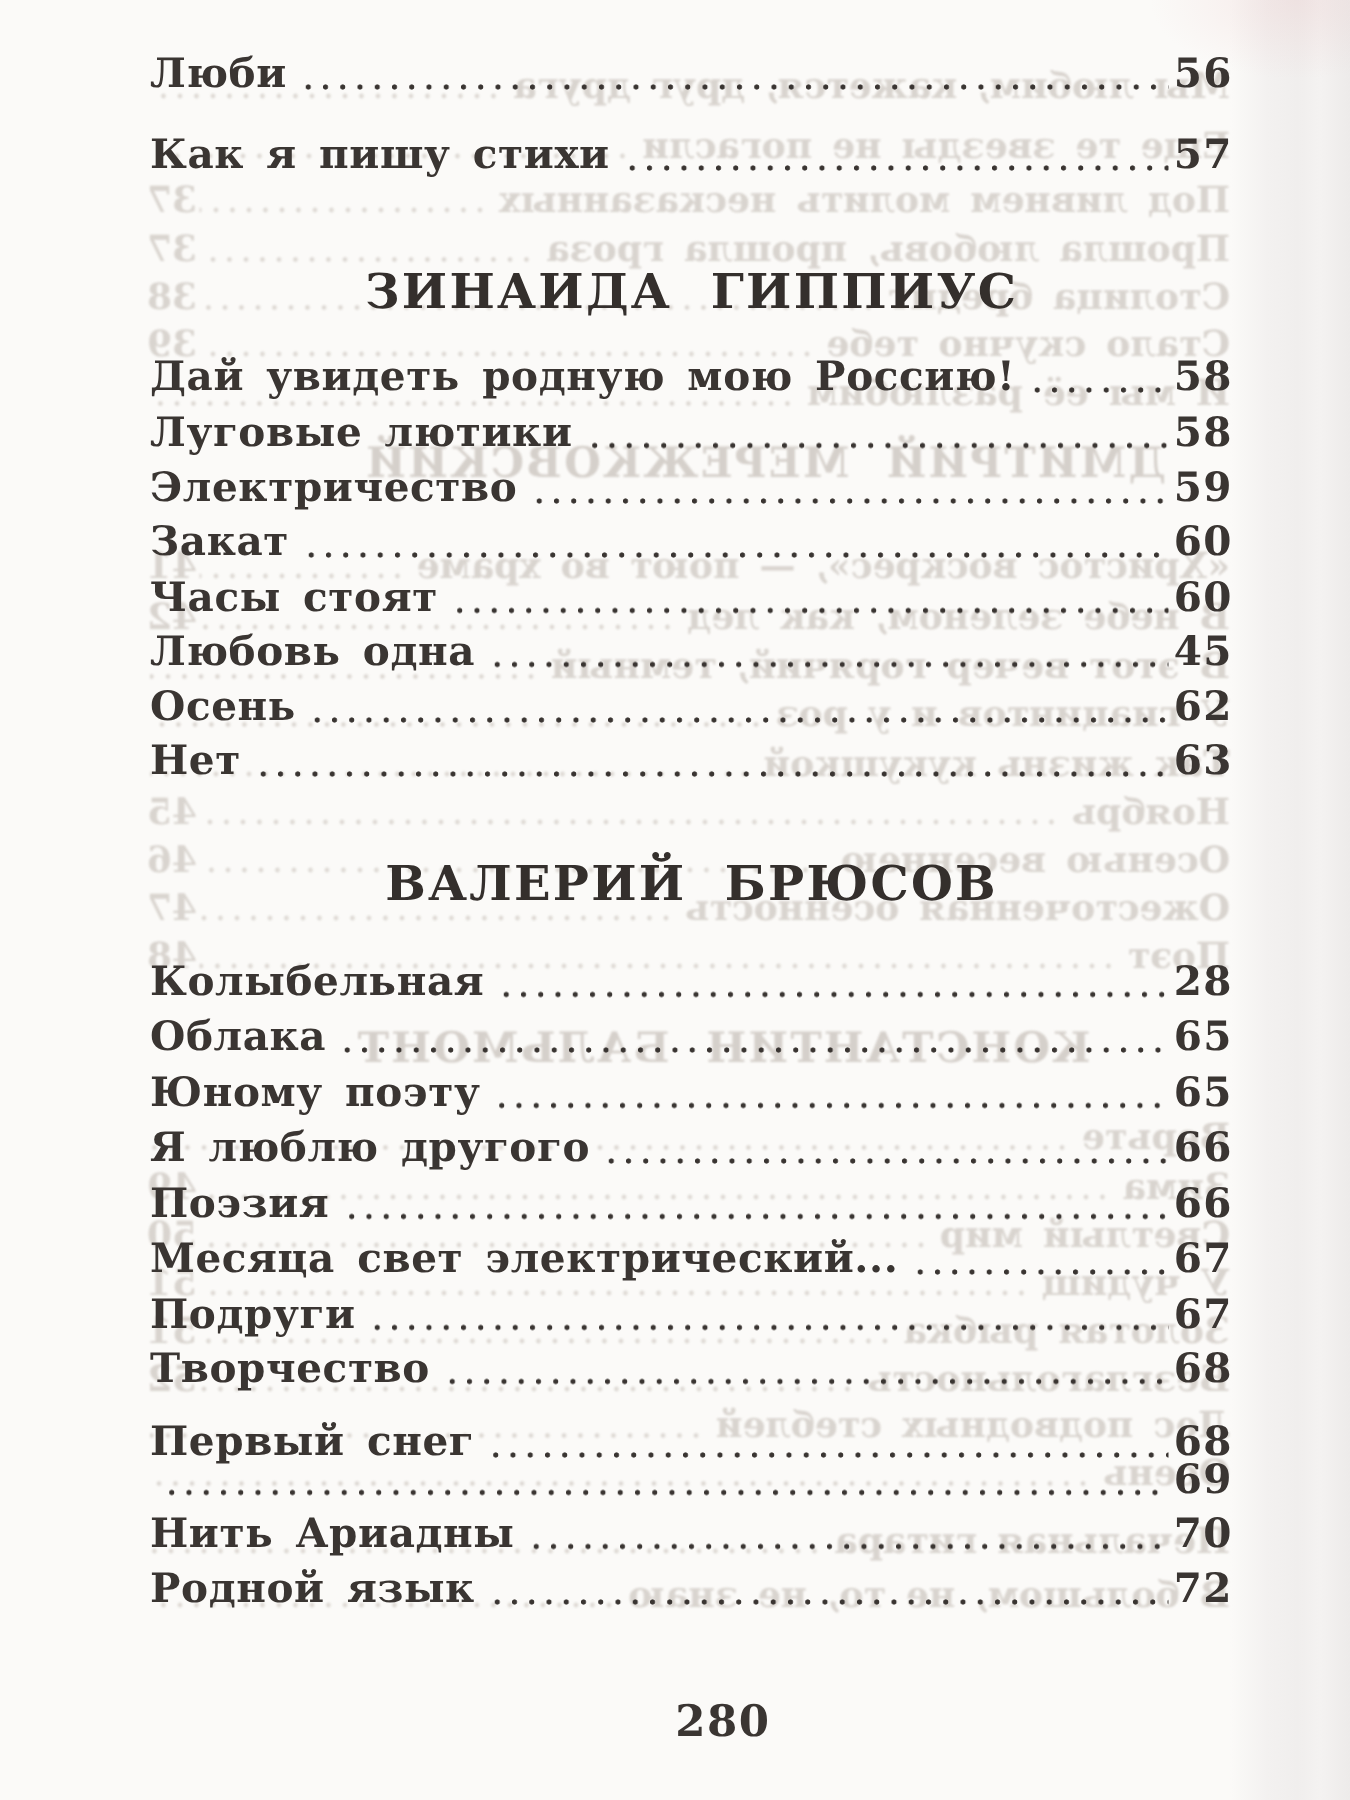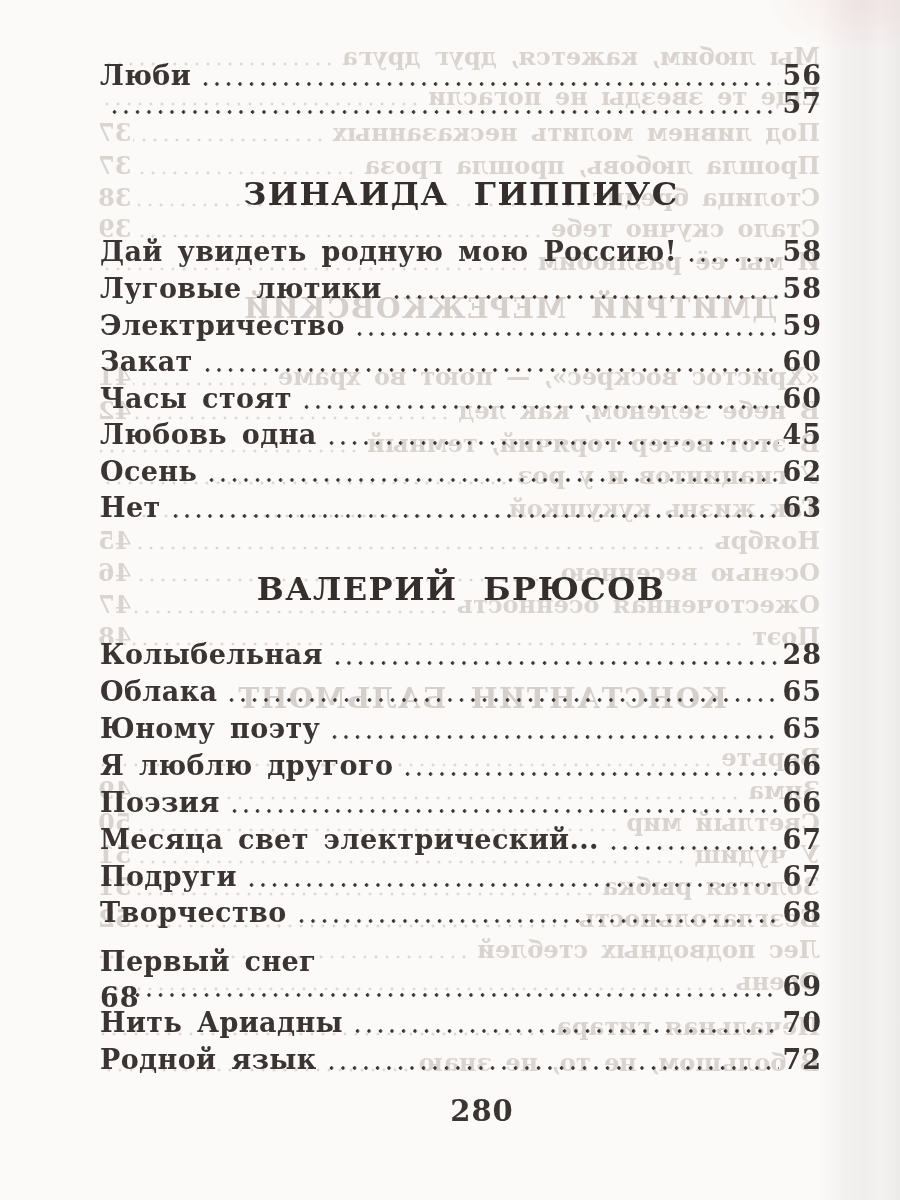--- a/index.html
+++ b/index.html
@@ -48,21 +48,21 @@
   .toc .row .lead{
     flex:1;align-self:stretch;margin:0 3px 0 9px;
     background-image:radial-gradient(circle at 5.5px 26px,#3a3532 1.5px,transparent 1.95px);
     background-size:11.5px 36px;background-repeat:repeat-x;
   }
   .toc .heading{
     position:absolute;left:100px;width:722px;text-align:center;
     font-size:32px;font-weight:bold;letter-spacing:1.5px;word-spacing:13px;color:#342f2c;
   }
   .folio{
-    position:absolute;top:1094px;left:64px;right:0;text-align:center;
+    position:absolute;top:1130px;left:64px;right:0;text-align:center;
     font-size:29px;font-weight:bold;color:#3a3532;letter-spacing:1px;
   }
 </style>
 </head>
 <body>
 
 <div class="page">
   <div class="bleed" id="bleed">
       <div class="heading h0" style="top: 292px;">ДМИТРИЙ МЕРЕЖКОВСКИЙ</div>
       <div class="heading h1" style="top: 682px;">КОНСТАНТИН БАЛЬМОНТ</div>
@@ -191,26 +191,27 @@
         <span class="lead"></span>
         <span class="p"></span>
       </div>
       <div class="row" style="top: 1047px;">
         <span class="t">В большом, не то, не знаю</span>
         <span class="lead"></span>
         <span class="p"></span>
       </div>
     </div>
   <div class="toc" id="toc">
-      <div class="row" style="top: 58px;">
+      <div class="row" style="top: 32px;">
         <span class="t">Люби</span>
         <span class="lead"></span>
         <span class="p">56</span>
       </div>
       <div class="row" style="top: 86px;">
+        <span class="t">Как я пишу стихи</span>
         <span class="lead"></span>
         <span class="p">57</span>
       </div>
       <div class="heading" style="top: 175px;">ЗИНАИДА ГИППИУС</div>
       <div class="row" style="top: 234px;">
         <span class="t">Дай увидеть родную мою Россию!</span>
         <span class="lead"></span>
         <span class="p">58</span>
       </div>
       <div class="row" style="top: 271px;">
@@ -282,21 +283,21 @@
       <div class="row" style="top: 859px;">
         <span class="t">Подруги</span>
         <span class="lead"></span>
         <span class="p">67</span>
       </div>
       <div class="row" style="top: 895px;">
         <span class="t">Творчество</span>
         <span class="lead"></span>
         <span class="p">68</span>
       </div>
-      <div class="row" style="top: 944px; flex-direction: column;">
+      <div class="row" style="top: 944px;">
         <span class="t">Первый снег</span>
         <span class="lead"></span>
         <span class="p">68</span>
       </div>
       <div class="row" style="top: 969px;">
         <span class="lead"></span>
         <span class="p">69</span>
       </div>
       <div class="row" style="top: 1005px;">
         <span class="t">Нить Ариадны</span>

